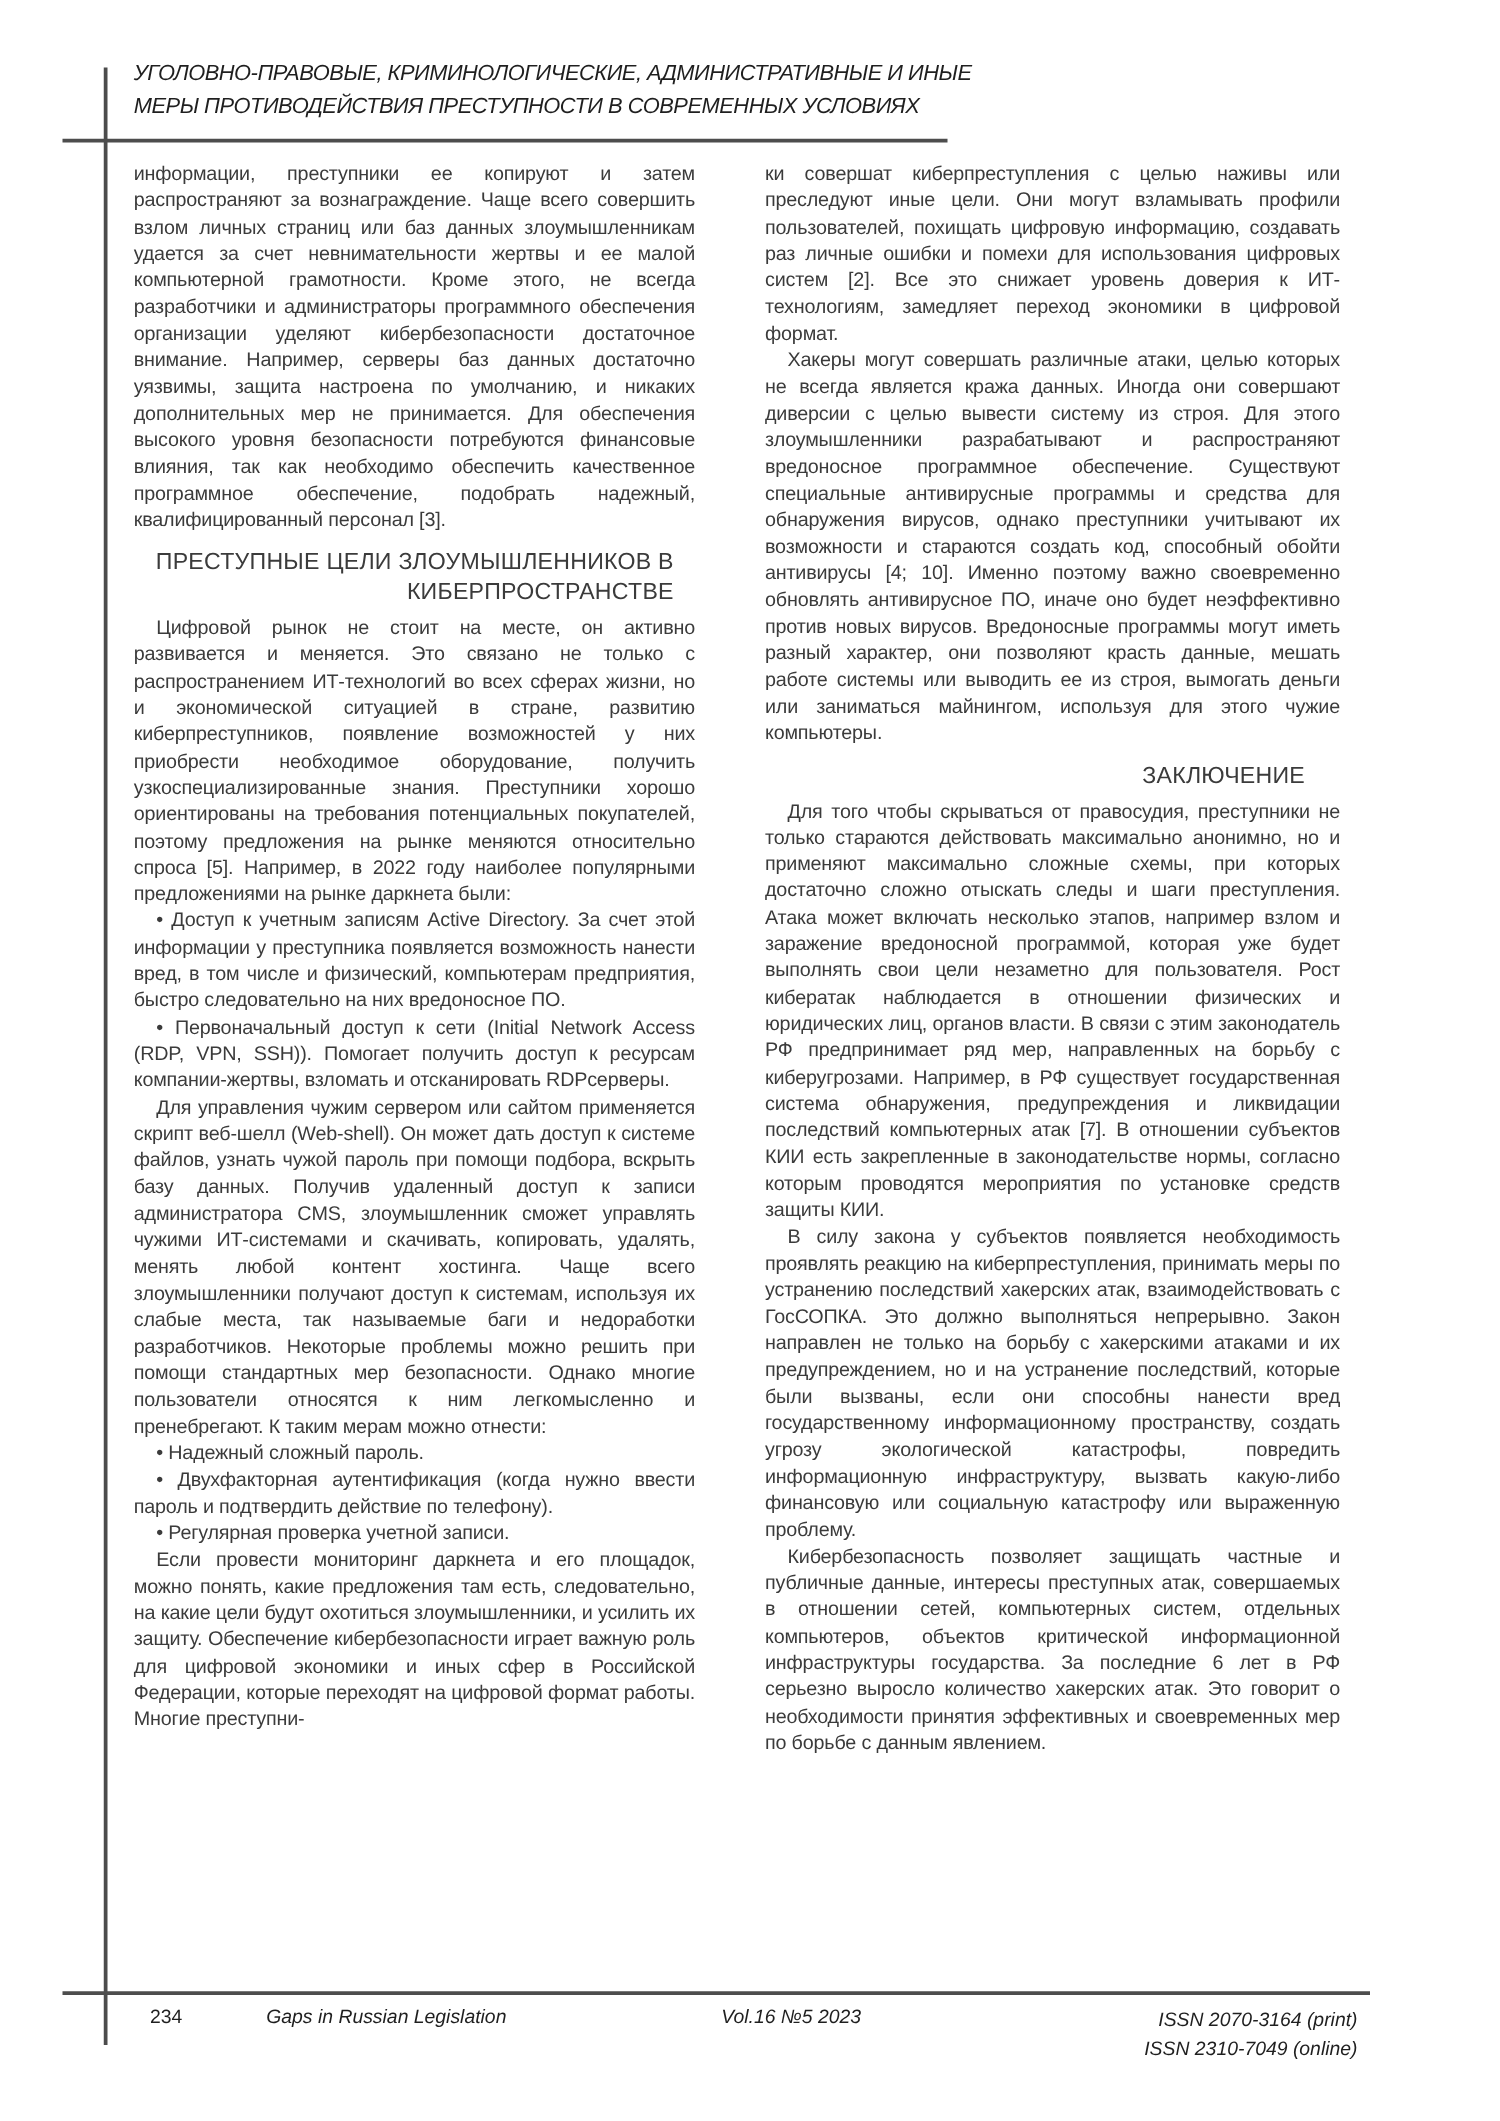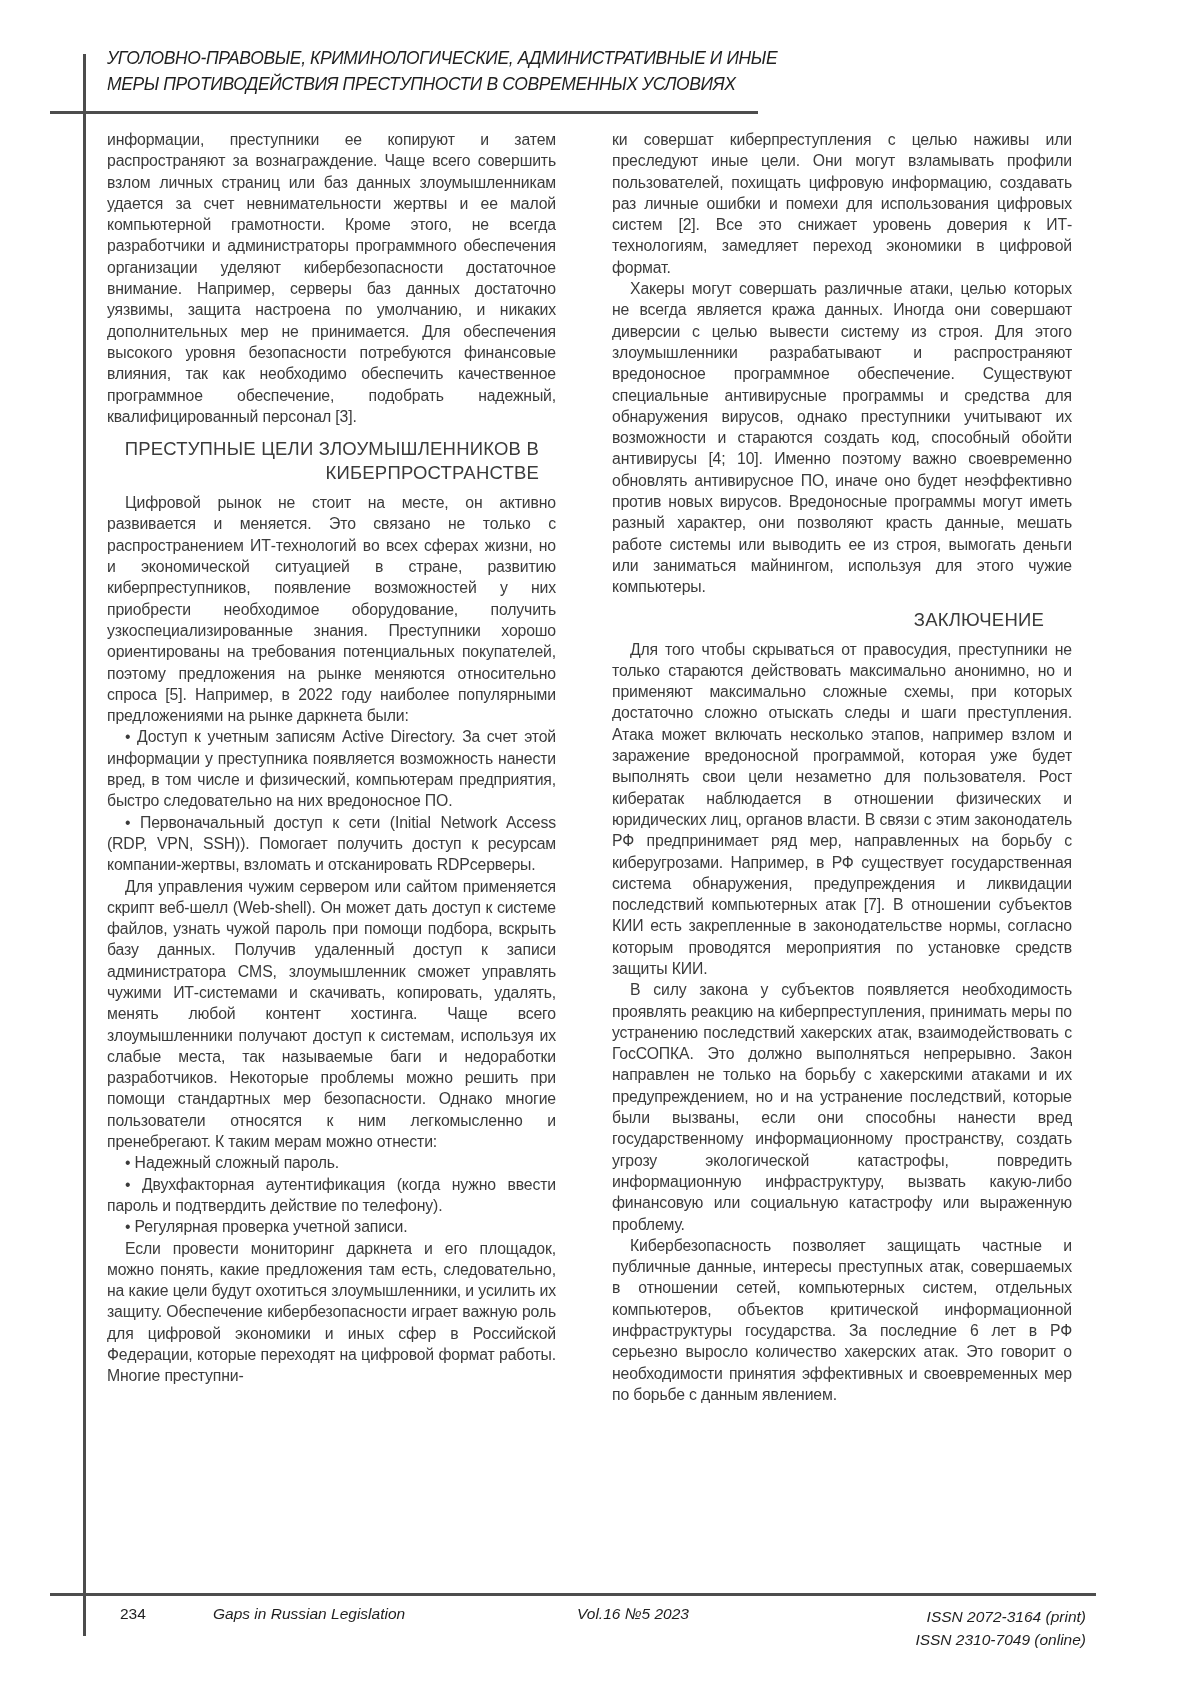--- a/index.html
+++ b/index.html
@@ -125,17 +125,17 @@
     <p class="indent">Для того чтобы скрываться от правосудия, преступники не только стараются действовать максимально анонимно, но и применяют максимально сложные схемы, при которых достаточно сложно отыскать следы и шаги преступления. Атака может включать несколько этапов, например взлом и заражение вредоносной программой, которая уже будет выполнять свои цели незаметно для пользователя. Рост кибератак наблюдается в отношении физических и юридических лиц, органов власти. В связи с этим законодатель РФ предпринимает ряд мер, направленных на борьбу с киберугрозами. Например, в РФ существует государственная система обнаружения, предупреждения и ликвидации последствий компьютерных атак [7]. В отношении субъектов КИИ есть закрепленные в законодательстве нормы, согласно которым проводятся мероприятия по установке средств защиты КИИ.</p>
     <p class="indent">В силу закона у субъектов появляется необходимость проявлять реакцию на киберпреступления, принимать меры по устранению последствий хакерских атак, взаимодействовать с ГосСОПКА. Это должно выполняться непрерывно. Закон направлен не только на борьбу с хакерскими атаками и их предупреждением, но и на устранение последствий, которые были вызваны, если они способны нанести вред государственному информационному пространству, создать угрозу экологической катастрофы, повредить информационную инфраструктуру, вызвать какую-либо финансовую или социальную катастрофу или выраженную проблему.</p>
     <p class="indent">Кибербезопасность позволяет защищать частные и публичные данные, интересы преступных атак, совершаемых в отношении сетей, компьютерных систем, отдельных компьютеров, объектов критической информационной инфраструктуры государства. За последние 6 лет в РФ серьезно выросло количество хакерских атак. Это говорит о необходимости принятия эффективных и своевременных мер по борьбе с данным явлением.</p>
   </div>
 
   <div class="foot-rule"></div>
   <div class="footer-text page-number">234</div>
   <div class="footer-text journal-title">Gaps in Russian Legislation</div>
   <div class="footer-text volume-issue">Vol.16 №5  2023</div>
   <div class="footer-text issn-block">
-    <div>ISSN 2072-3164 (print)</div>
+    <div>ISSN 2070-3164 (print)</div>
     <div>ISSN 2310-7049 (online)</div>
   </div>
 
 </div>
 
 </body></html>

